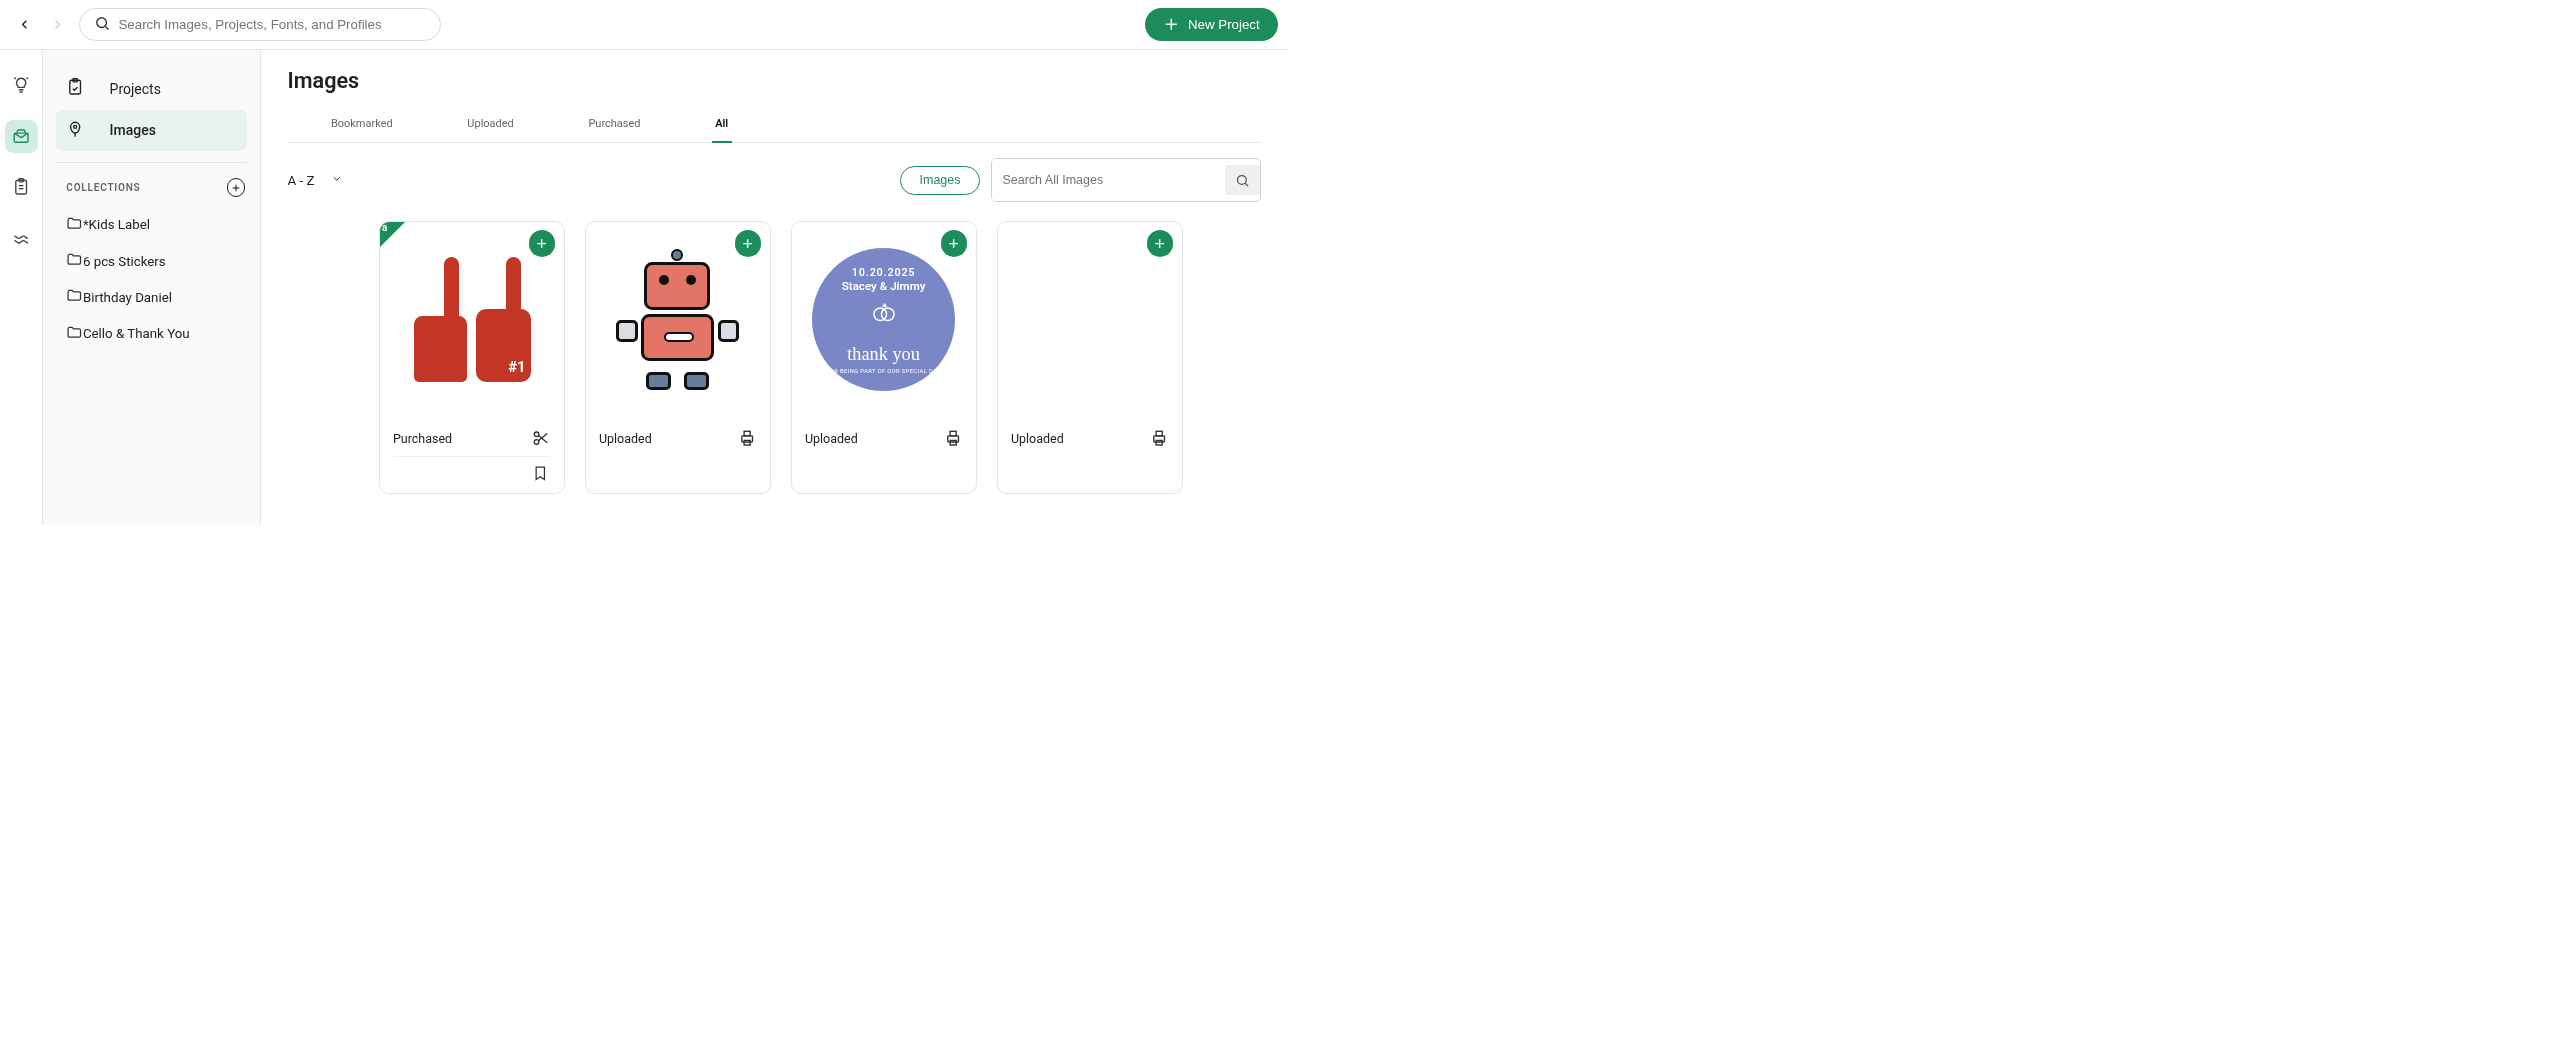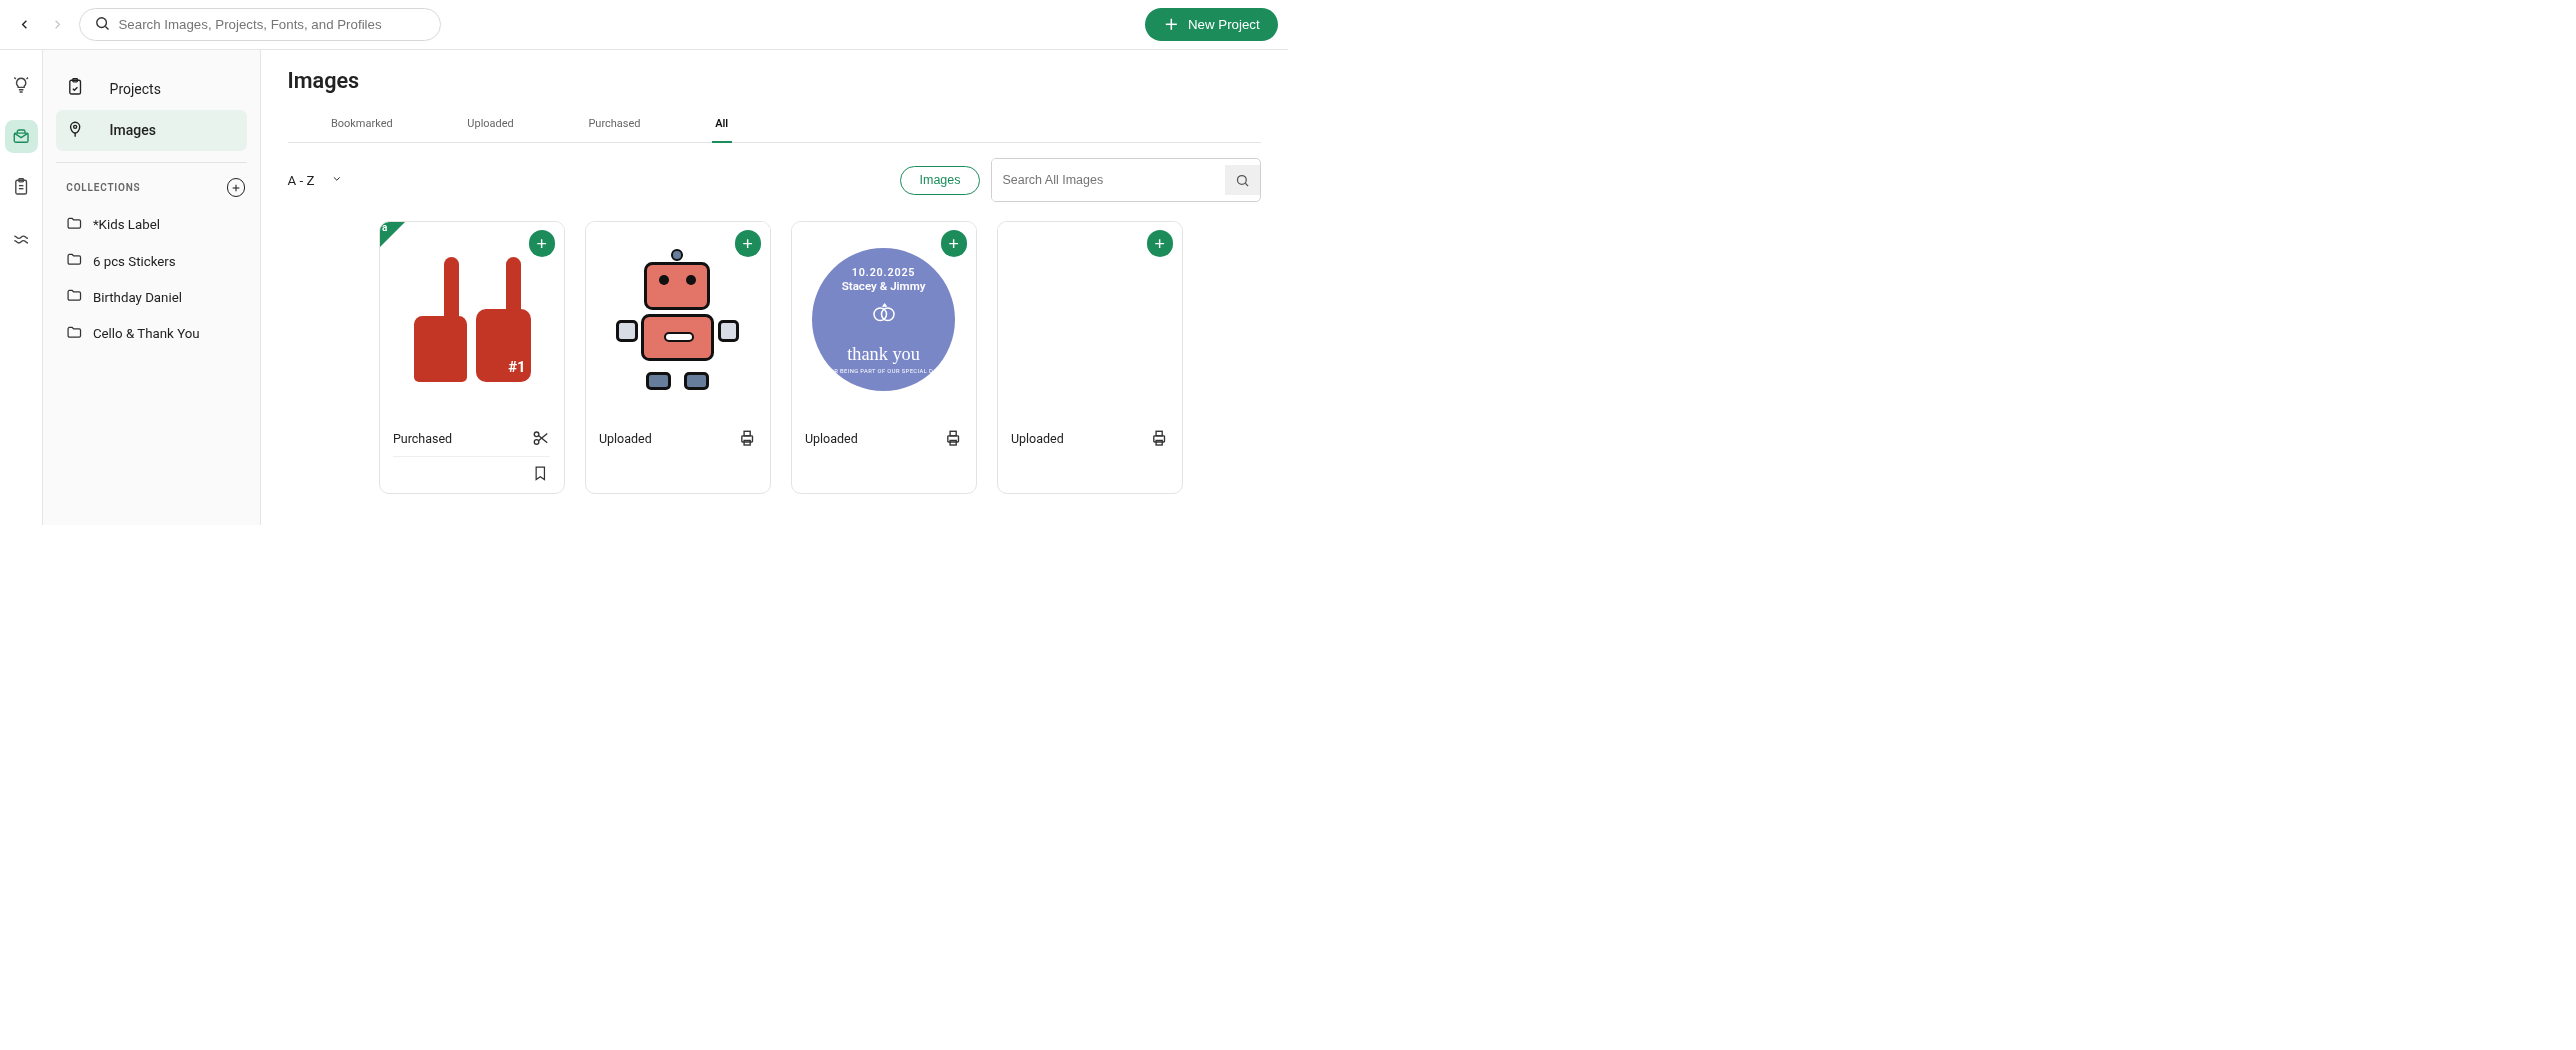--- a/index.html
+++ b/index.html
@@ -22,21 +22,21 @@
 .rail-item { width: 33px; height: 33px; display: flex; align-items: center; justify-content: center; border-radius: 8.3px; cursor: pointer; color: #444; }
 .rail-item.active { background: #d1ece1; color: #1b8c5a; }
 
 .sidebar { width: 218px; border-right: 0.8px solid #e5e5e5; background: #fafafa; padding: 18.3px 13.3px 0 13.3px; display: flex; flex-direction: column; }
 .side-link { display: flex; align-items: center; gap: 25px; padding: 10px 10px; border-radius: 6.6px; font-size: 14px; color: #222; cursor: pointer; }
 .side-link.active { background: #e8f3ee; font-weight: 500; }
 .side-divider { border: none; border-top: 0.8px solid #e3e3e3; margin: 11.6px 0 15px 0; }
 .collections-head { display: flex; align-items: center; justify-content: space-between; padding: 0 1.7px 10px 10px; }
 .collections-head span { font-size: 10px; letter-spacing: 0.8px; color: #666; font-weight: 600; }
 .plus-circle { width: 18.3px; height: 18.3px; border: 1.7px solid #222; border-radius: 50%; display: flex; align-items: center; justify-content: center; cursor: pointer; font-size: 13.3px; line-height: 1; }
-.coll-item { display: flex; align-items: center; gap: 10px; padding: 8.3px 10px; font-size: 13.3px; color: #222; cursor: pointer; border-radius: 6.6px; }
+.coll-item { display: flex; align-items: center; gap: 0; padding: 8.3px 10px; font-size: 13.3px; color: #222; cursor: pointer; border-radius: 6.6px; }
 
 .main { flex: 1; padding: 18.3px 26.6px 0 26.6px; overflow: auto; }
 .page-title { font-size: 21.6px; font-weight: 600; margin-bottom: 15px; }
 .tabs { display: flex; gap: 28px; border-bottom: 0.8px solid #e3e3e3; margin-bottom: 15px; }
 .tab { padding: 8.3px 3.3px 11.6px 3.3px; font-size: 11px; color: #666; cursor: pointer; border-bottom: 2.5px solid transparent; margin-bottom: -0.8px; margin-left: 40px; }
 .tab.active { color: #111; font-weight: 600; border-bottom-color: #1b8c5a; }
 
 .toolbar { display: flex; align-items: center; gap: 11.6px; margin-bottom: 18.3px; }
 .sort { display: flex; align-items: center; gap: 16px; font-size: 13.3px; color: #222; cursor: pointer; }
 .toolbar .spacer { flex: 1; }

